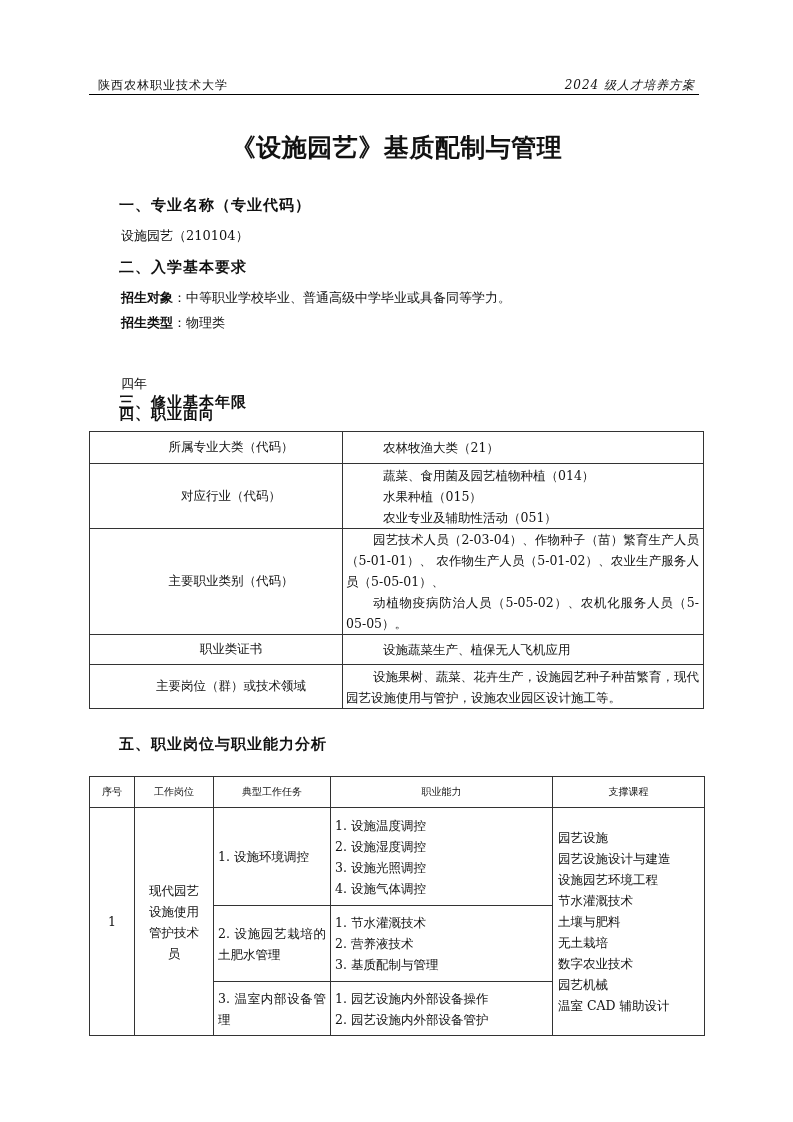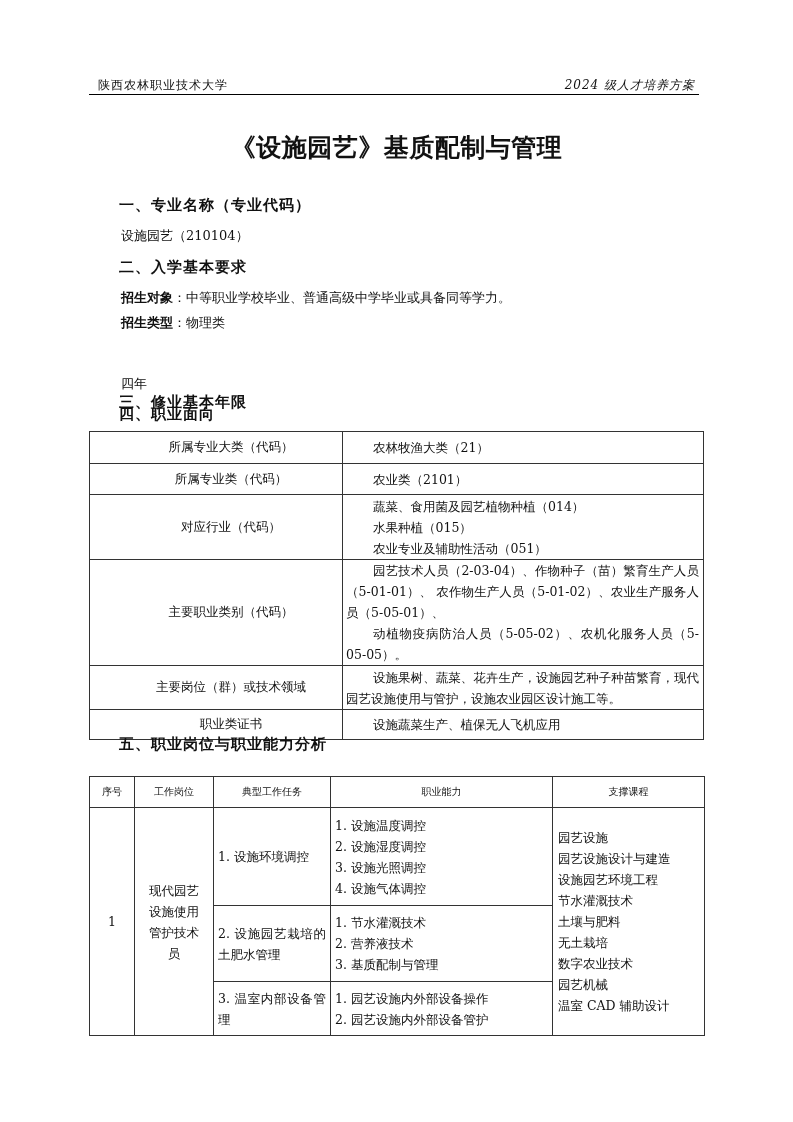--- a/index.html
+++ b/index.html
@@ -12,21 +12,21 @@
   .title { position: absolute; left: 0; width: 793px; top: 131px; text-align: center;
            font-size: 25px; font-weight: bold; letter-spacing: 0.5px; }
   .h2 { position: absolute; left: 119px; font-family: Liberation Serif, serif;
         font-size: 15px; font-weight: bold; letter-spacing: 1px; }
   .p { position: absolute; left: 121px; font-size: 13px; }
   .p b { font-family: "DejaVu Sans", "Liberation Sans", sans-serif; font-weight: bold; }
   table { border-collapse: collapse; position: absolute; table-layout: fixed; }
   td, th { border: 1.3px solid #333; font-size: 12.5px; font-weight: normal; padding: 0; vertical-align: middle; }
   #t1 { left: 89px; top: 431px; width: 615px; }
   #t1 td.k { width: 222px; padding-left: 30px; text-align: center; }
-  #t1 td.v { padding-left: 30px; padding-right: 4px; line-height: 21px; }
+  #t1 td.v { padding-left: 40px; padding-right: 4px; line-height: 21px; }
   #t1 td.v.just { padding-left: 3px; text-align: justify; }
   #t1 td.v.just .indent { text-indent: 27px; display: block; }
   #t2 { left: 89px; top: 776px; width: 615px; }
   #t2 th { height: 30px; text-align: center; font-size: 10px; }
   #t2 td { line-height: 21px; }
   .center { text-align: center; }
   .cell-pad { padding: 0 4px; }
   .list div { white-space: nowrap; }
 </style>
 </head>
@@ -54,48 +54,44 @@
 <div class="p" style="top:375px;">四年</div>
 
 <div class="h2" style="top:405px;">四、职业面向</div>
 
 <table id="t1">
   <tbody>
       <tr style="height:32px;">
     <td class="k">所属专业大类（代码）</td>
     <td class="v">农林牧渔大类（21）</td>
   </tr>
-  <tr style="height:31px;">
-    <td class="k">所属专业类（代码）</td>
-    <td class="v">农业类（2101）</td>
-  </tr>
   <tr style="height:65px;">
     <td class="k">对应行业（代码）</td>
     <td class="v">
       <div>蔬菜、食用菌及园艺植物种植（014）</div>
       <div>水果种植（015）</div>
       <div>农业专业及辅助性活动（051）</div>
     </td>
   </tr>
   <tr style="height:106px;">
     <td class="k">主要职业类别（代码）</td>
     <td class="v just">
       <span class="indent">园艺技术人员（2-03-04）、作物种子（苗）繁育生产人员（5-01-01）、 农作物生产人员（5-01-02）、农业生产服务人员（5-05-01）、</span>
       <span class="indent">动植物疫病防治人员（5-05-02）、农机化服务人员（5-05-05）。</span>
     </td>
   </tr>
+  <tr style="height:30px;">
+    <td class="k">职业类证书</td>
+    <td class="v">设施蔬菜生产、植保无人飞机应用</td>
+  </tr>
   <tr style="height:44px;">
     <td class="k">主要岗位（群）或技术领域</td>
     <td class="v just">
       <span class="indent">设施果树、蔬菜、花卉生产，设施园艺种子种苗繁育，现代园艺设施使用与管护，设施农业园区设计施工等。</span>
     </td>
-  </tr>
-  <tr style="height:30px;">
-    <td class="k">职业类证书</td>
-    <td class="v">设施蔬菜生产、植保无人飞机应用</td>
   </tr>
 </tbody>
   </table>
 
 <div class="h2" style="top:735px;">五、职业岗位与职业能力分析</div>
 
 <table id="t2">
   <colgroup>
     <col style="width:45px;">
     <col style="width:79px;">

